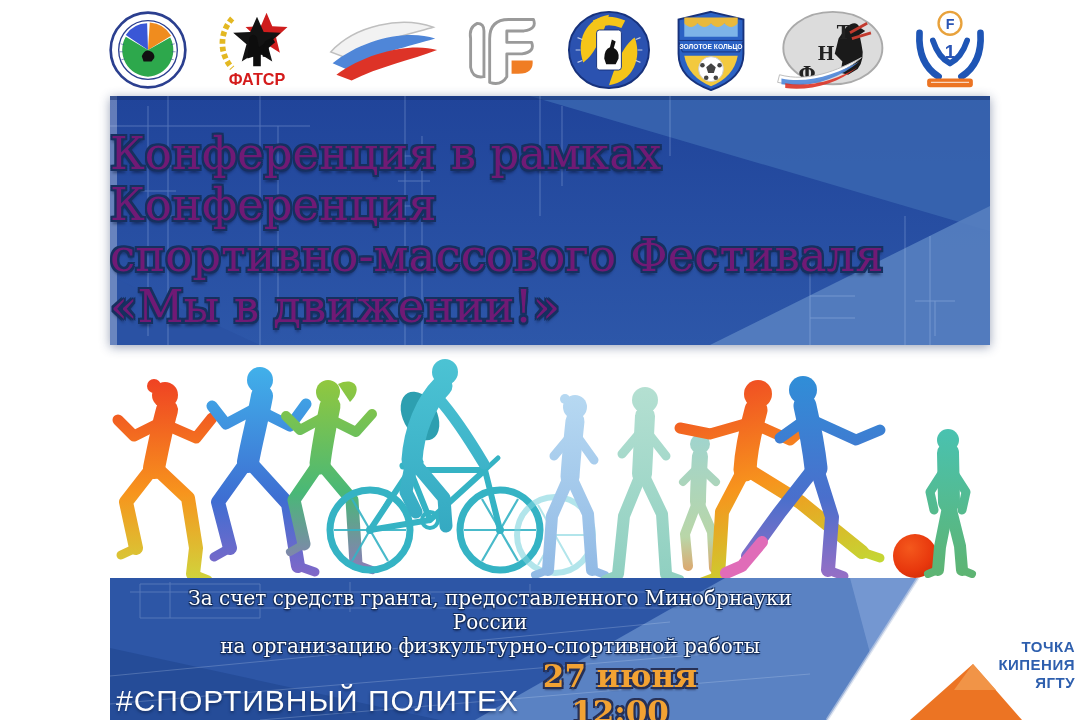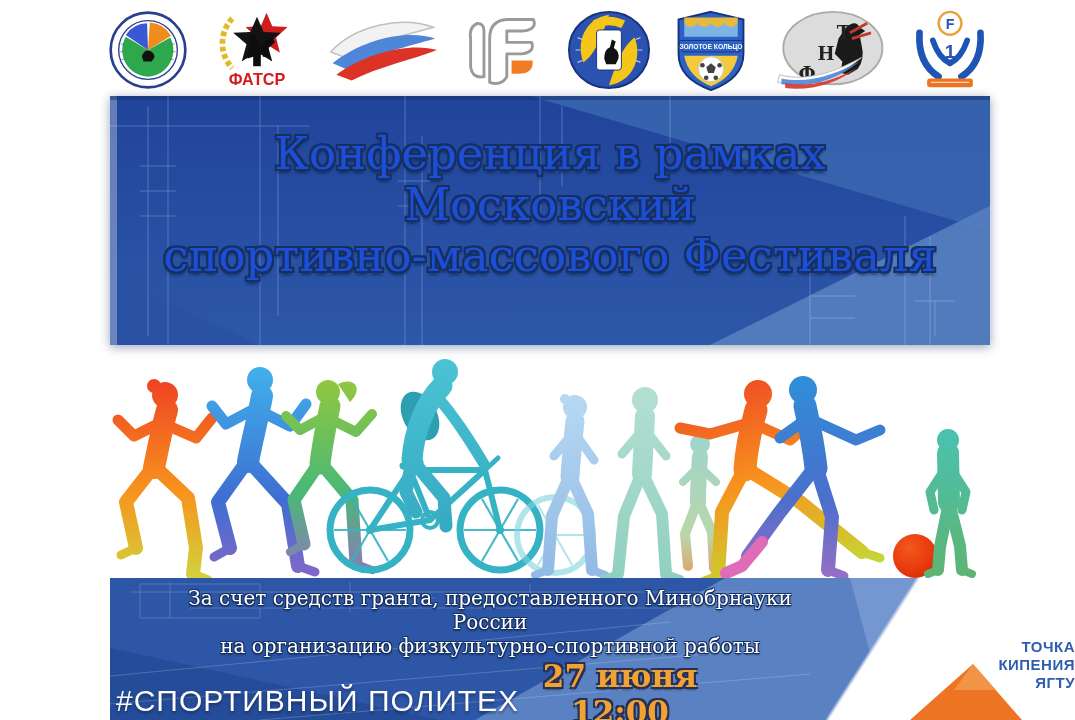--- a/index.html
+++ b/index.html
@@ -6,22 +6,22 @@
   .poster{position:relative;width:1075px;height:720px;background:#ffffff;overflow:hidden;
           font-family:"Liberation Sans",sans-serif;}
   
   .logos-row{position:absolute;left:105px;top:8px;width:885px;height:84px;
              display:flex;align-items:center;justify-content:space-between;}
   .logos-row svg{display:block;flex:0 0 auto;}
   
   .banner{position:absolute;left:110px;top:96px;width:880px;height:249px;
           box-shadow:0 2px 10px rgba(30,50,100,.45);}
   .banner-bg{position:absolute;left:0;top:0;}
-  .title-lines{position:relative;width:100%;padding-top:32px;text-align:center;
-               font-family:"DejaVu Serif",serif;color:#1d4ed8;font-size:45px;line-height:51px;
+  .title-lines{position:relative;width:100%;padding-top:32px;
+               font-family:"DejaVu Serif",serif;color:#701a75;font-size:45px;line-height:51px;
                text-shadow:-2px -2px 0 #16305f,2px -2px 0 #16305f,-2px 2px 0 #16305f,
                            2px 2px 0 #16305f,-2px 0 0 #16305f,2px 0 0 #16305f,
                            0 -2px 0 #16305f,0 2px 0 #16305f,0 4px 3px rgba(8,18,48,.55);}
   
   .figures{position:absolute;left:100px;top:352px;}
   
   .band{position:absolute;left:110px;top:578px;width:965px;height:142px;border-radius:15px;}
   .band-bg{position:absolute;left:0;top:0;}
   .grant{position:absolute;left:60px;top:8px;width:640px;text-align:center;
          font-family:"DejaVu Serif",serif;color:#ffffff;font-size:20px;line-height:24px;
@@ -146,22 +146,23 @@
       <rect x="0" y="0" width="880" height="4" fill="#16306e" opacity=".5"></rect>
       <g stroke="#cfe2ff" stroke-width="1" opacity=".28" fill="none">
         <path d="M38,10 V240 M58,0 V249 M150,0 V249 M168,30 V220 M295,0 V249 M312,40 V249
                  M430,0 V120 M452,10 V90 M560,0 V60 M700,150 V249 M795,120 V249 M820,140 V249"></path>
         <path d="M30,70 H66 M30,95 H66 M30,120 H66 M288,60 H320 M288,85 H320 M288,110 H320"></path>
         <path d="M700,200 H745 M700,222 H745 M0,30 H200 M805,205 H845 M825,205 V240"></path>
       </g>
     </svg>
     <div class="title-lines">
       <div>Конференция в рамках</div>
-      <div>Московский</div>
+      <div>Конференция</div>
       <div>спортивно-массового Фестиваля</div>
+      <div>«Мы в движении!»</div>
     </div>
   </div>
 
   <svg class="figures" width="910" height="246" viewBox="0 0 910 246">
     <defs>
       <linearGradient id="gradO" gradientUnits="userSpaceOnUse" x1="65" y1="25" x2="65" y2="235">
         <stop offset="0" stop-color="#ef4123"></stop>
           <stop offset=".55" stop-color="#f7941d"></stop>
           <stop offset="1" stop-color="#cdd93f"></stop>
       </linearGradient>

